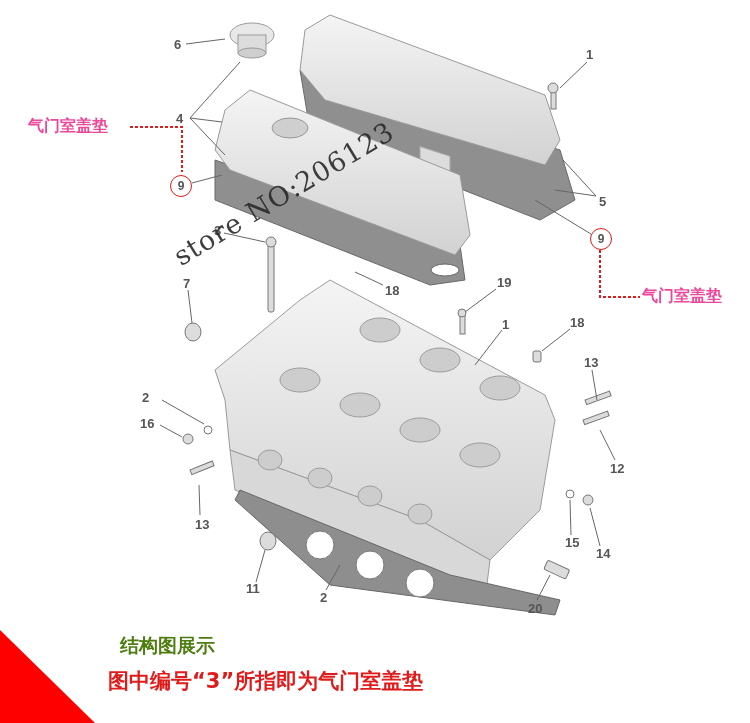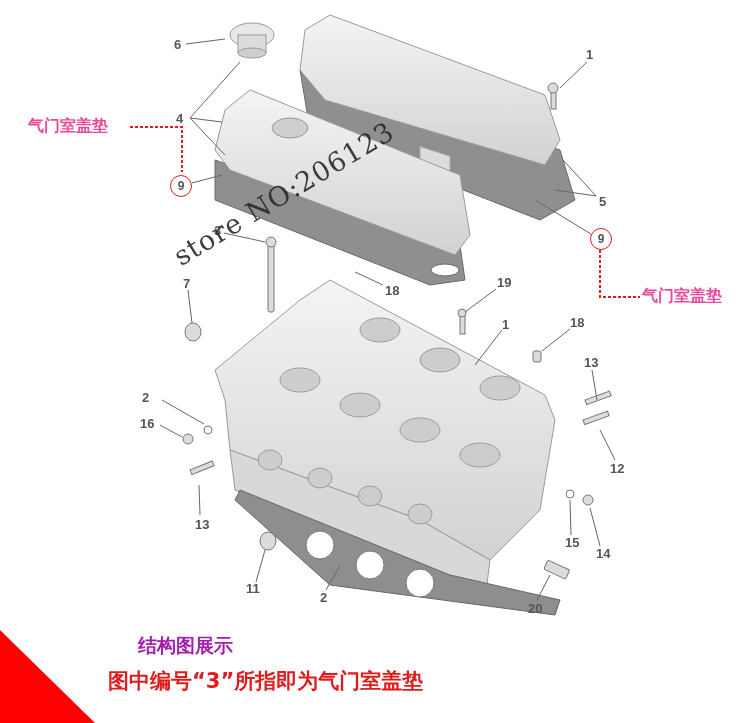--- a/index.html
+++ b/index.html
@@ -19,22 +19,22 @@
     position: absolute; width: 22px; height: 22px; border: 1.4px solid #e01b1b; border-radius: 50%;
     display: flex; align-items: center; justify-content: center;
     font-family: "Liberation Sans", sans-serif; font-weight: bold; font-size: 12px; color: #555;
   }
   .watermark {
     position: absolute; left: 168px; top: 245px; font-family: "DejaVu Serif", serif;
     font-size: 27px; color: #2a2a2a; transform: rotate(-31deg); transform-origin: left top;
     white-space: nowrap; letter-spacing: 1px; opacity: 0.9;
   }
   .caption-title {
-    position: absolute; left: 138px; top: 633px; font-family: "DejaVu Sans", sans-serif;
-    font-weight: bold; font-size: 19px; color: #a21caf; white-space: nowrap;
+    position: absolute; left: 120px; top: 633px; font-family: "DejaVu Sans", sans-serif;
+    font-weight: bold; font-size: 19px; color: #4d7c0f; white-space: nowrap;
   }
   .caption-line {
     position: absolute; left: 108px; font-family: "DejaVu Sans", sans-serif; font-weight: bold;
     font-size: 21px; color: #e01b1b; white-space: nowrap;
   }
   .corner-tri {
     position: absolute; left: 0; top: 630px; width: 0; height: 0;
     border-left: 95px solid #ff0000; border-top: 93px solid transparent;
   }
 </style>

